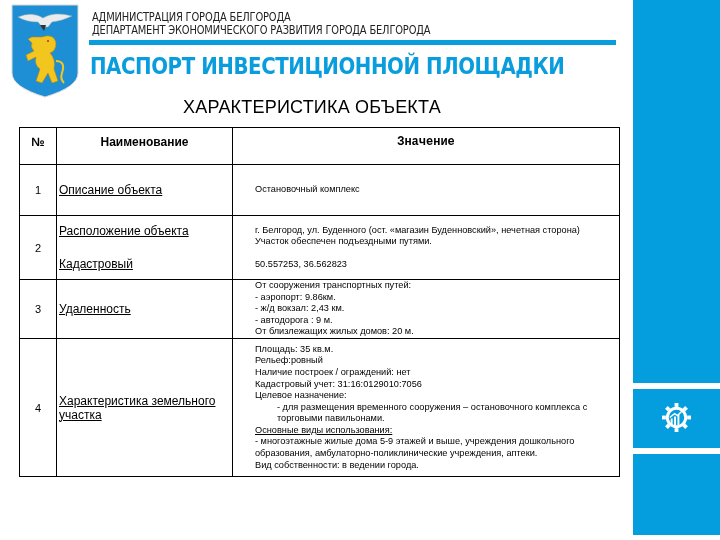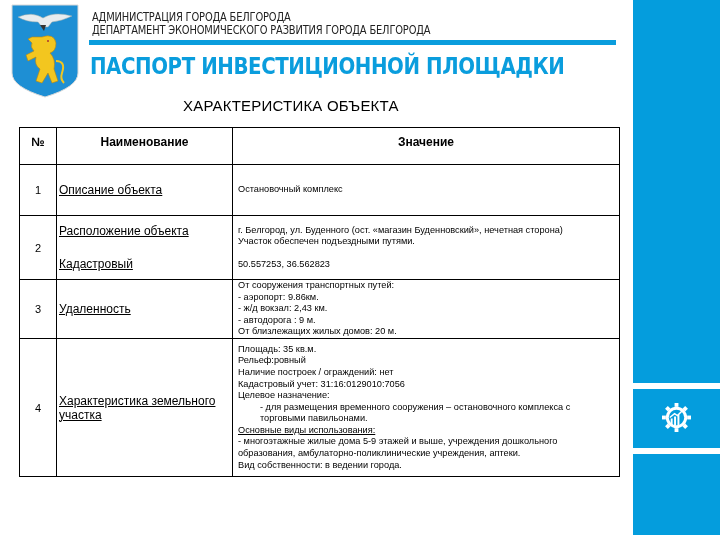--- a/index.html
+++ b/index.html
@@ -9,40 +9,40 @@
   .crest { position: absolute; left: 10px; top: 3px; width: 70px; height: 96px; }
 
   .org-line { position: absolute; left: 92px; font-family: "DejaVu Sans", sans-serif; font-size: 11.5px; color: #222; letter-spacing: -0.2px; white-space: nowrap; transform: scaleX(0.86); transform-origin: left center; }
   .org-line.l1 { top: 10px; }
   .org-line.l2 { top: 23px; }
 
   .header-rule { position: absolute; left: 89px; top: 40px; width: 527px; height: 5px; background: #0a9ddd; }
 
   .passport-title { position: absolute; left: 90px; top: 53px; font-family: "DejaVu Sans", sans-serif; font-weight: bold; font-size: 23px; color: #0a9ddd; white-space: nowrap; letter-spacing: -0.5px; transform: scaleX(0.86); transform-origin: left center; }
 
-  .section-title { position: absolute; left: 183px; top: 97px; font-size: 15px; letter-spacing: 0.2px; white-space: nowrap; }
+  .section-title { position: absolute; left: 183px; top: 97px; font-size: 18px; letter-spacing: 0.2px; white-space: nowrap; }
 
   .sidebar-block { position: absolute; left: 633px; width: 87px; background: #049ddd; }
   .sidebar-block.b1 { top: 0; height: 383px; }
   .sidebar-block.b2 { top: 389px; height: 59px; }
   .sidebar-block.b3 { top: 454px; height: 81px; }
   .sidebar-icon { position: absolute; left: 662px; top: 403px; width: 29px; height: 29px; }
 
   table.spec { position: absolute; left: 19px; top: 127px; width: 601px; border-collapse: collapse; font-size: 9.5px; }
   table.spec td, table.spec th { border: 1px solid #000; vertical-align: middle; }
   table.spec th { height: 37px; font-size: 12px; font-weight: bold; vertical-align: top; padding-top: 7px; }
   .col-num { width: 37px; text-align: center; }
   .col-name { width: 176px; }
   .th-num { text-align: center; }
   .th-name { text-align: center; }
-  .th-value { text-align: center; }
+  .th-value { text-align: center; font-family: Liberation Mono, monospace; }
 
   td.num { text-align: center; font-size: 11px; }
   td.name { padding-left: 2px; font-size: 12px; }
-  td.value { padding-left: 5px; padding-right: 4px; font-size: 9.2px; line-height: 11.6px; }
+  td.value { padding-left: 22px; padding-right: 4px; font-size: 9.2px; line-height: 11.6px; }
   .ul { text-decoration: underline; }
 
   .r1 { height: 51px; }
   .r2 { height: 64px; }
   .r3 { height: 59px; }
   .r4 { height: 138px; }
 
   .name-link { display: block; text-decoration: underline; }
   .name-stack .name-link + .name-link { margin-top: 19px; }
   .val-line { display: block; white-space: nowrap; }

